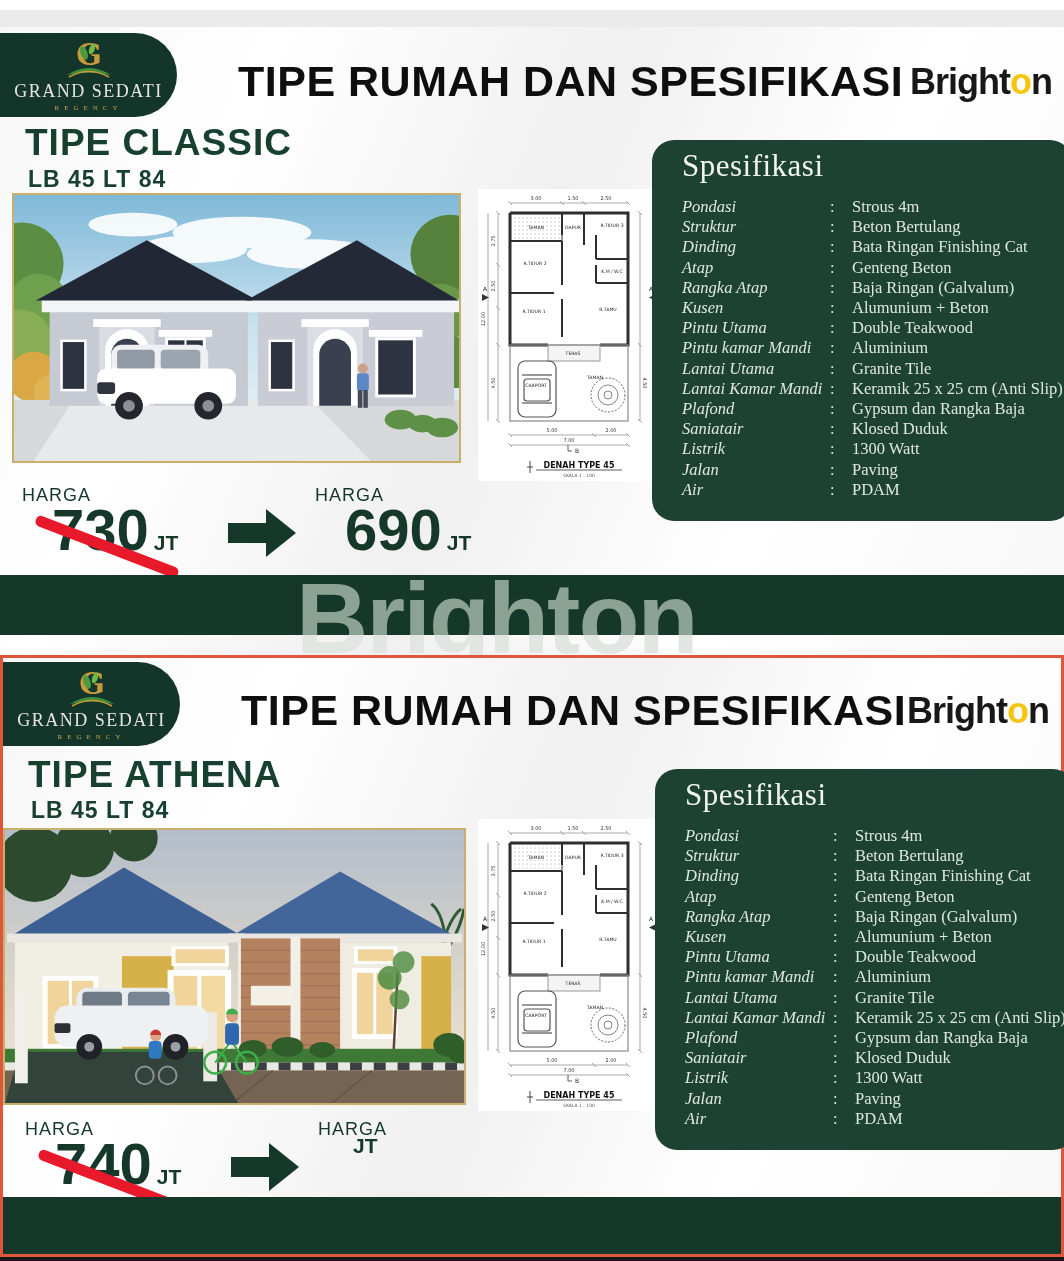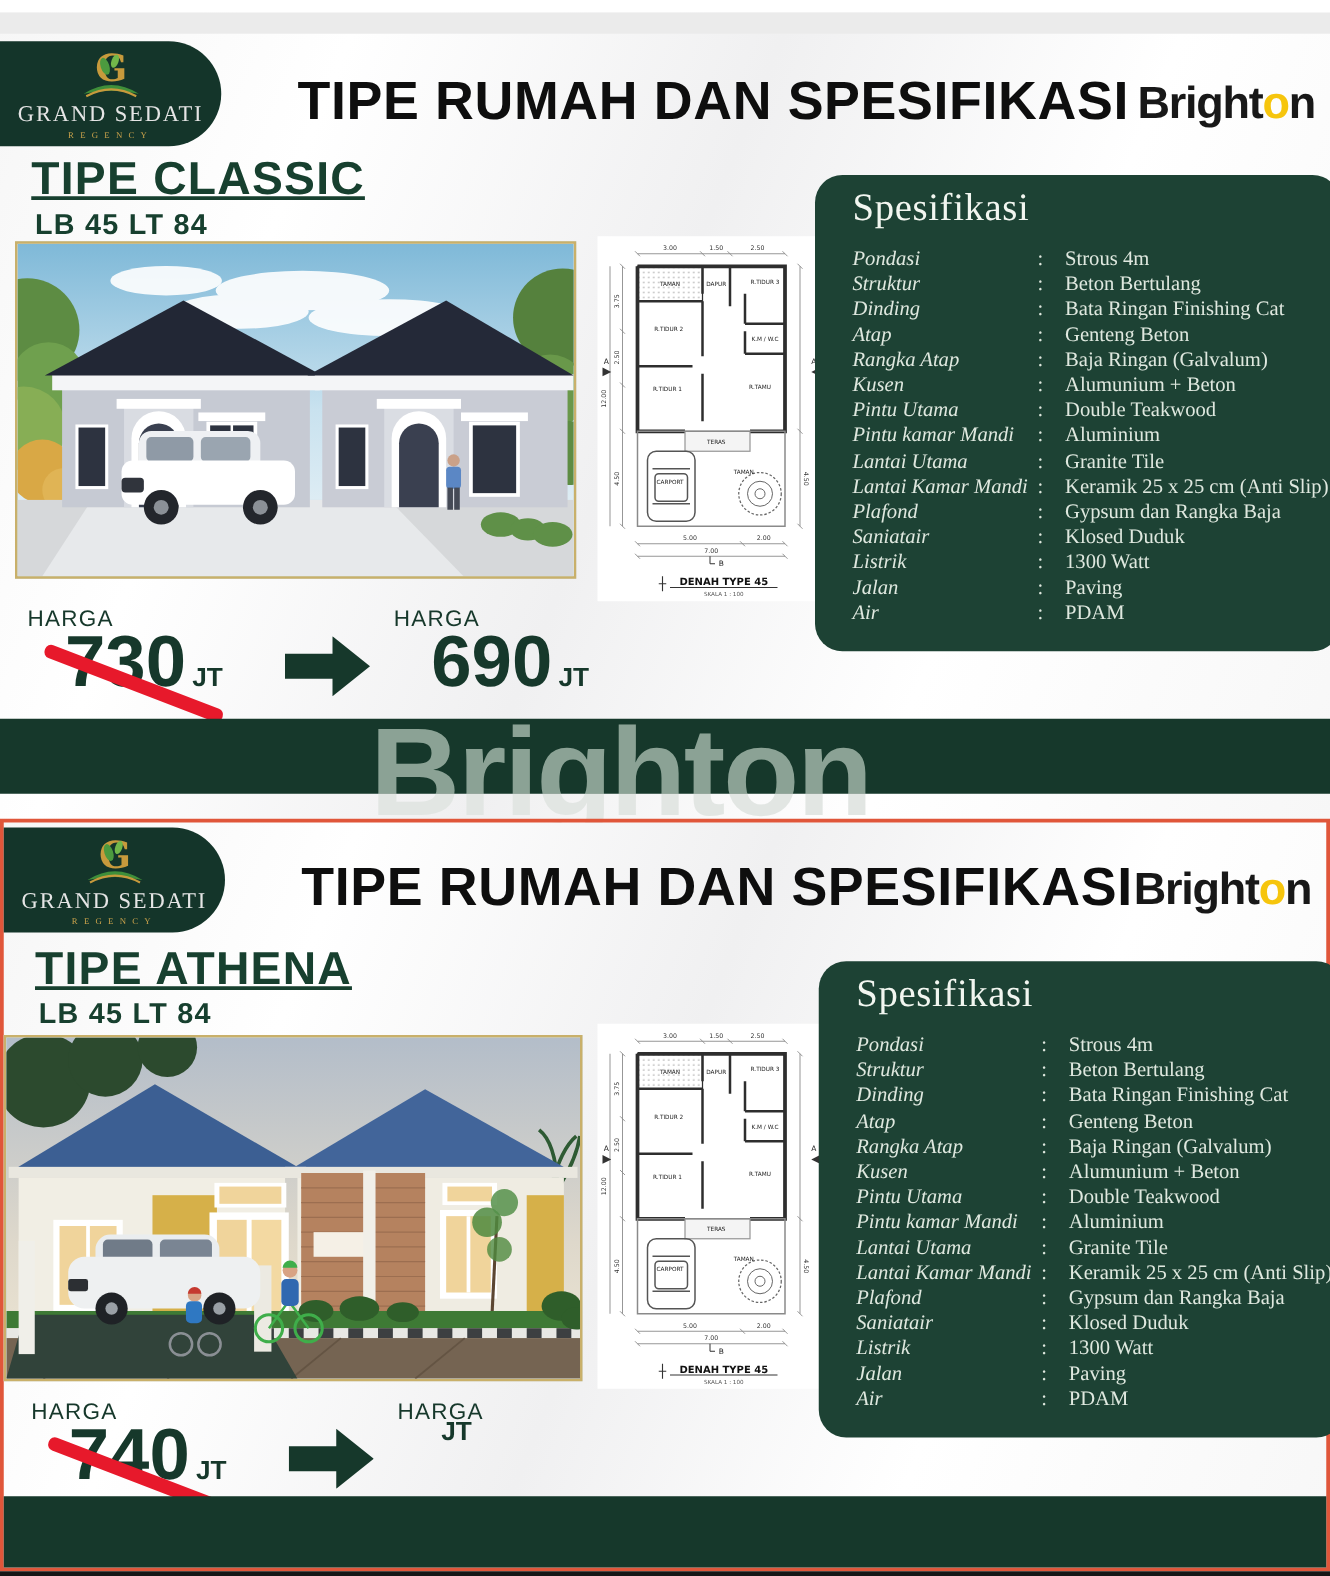--- a/index.html
+++ b/index.html
@@ -25,21 +25,21 @@
     font-size:18px; letter-spacing:1.5px; margin-top:2px; }
   .logo-subname { color:#c9a24b; font-family:Liberation Serif, serif; font-size:7px;
     letter-spacing:5px; margin-top:2px; }
   .header-title { position:absolute; left:238px; top:24px; font-size:43px; font-weight:bold;
     color:#0e0e0e; letter-spacing:0.5px; white-space:nowrap; }
   .brighton { position:absolute; right:12px; top:28px; font-size:36px; font-weight:bold;
     color:#181818; letter-spacing:-1px; }
   .brighton .o { color:#f6c50d; }
 
   
-  .type-title { position:absolute; left:25px; font-size:37px; font-weight:bold; color:#17402f; letter-spacing:1px;text-decoration:underline; }
+  .type-title { position:absolute; left:25px; font-size:37px; font-weight:bold; color:#17402f; letter-spacing:1px; }
   .panel1 .type-title { top:122px; }
   .panel2 .type-title { top:96px;text-align:center; }
   .type-size { position:absolute; left:28px; font-size:23px; font-weight:bold; color:#17402f; letter-spacing:1px; }
   .panel1 .type-size { top:166px; }
   .panel2 .type-size { top:139px; }
 
   
   .render { position:absolute; border:2px solid #c9b06a; overflow:hidden; background:#cfe3ee; }
   .render1 { left:12px; top:193px; width:449px; height:270px; }
   .render2 { left:0px; top:170px; width:463px; height:277px; }

